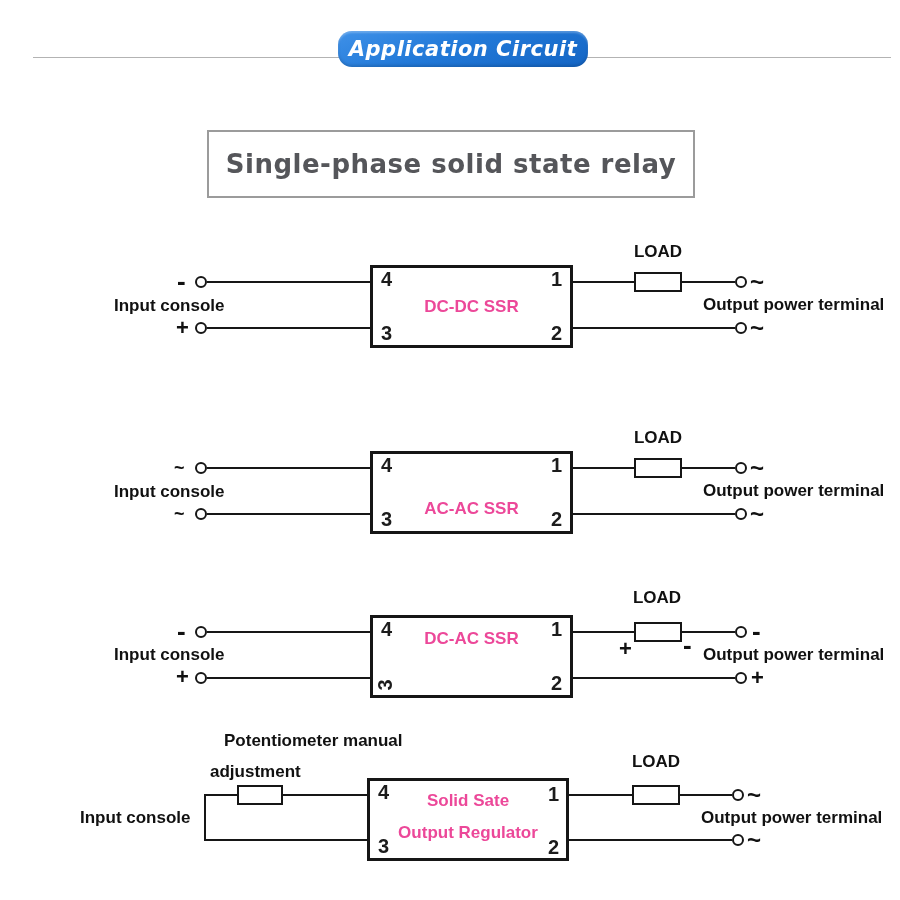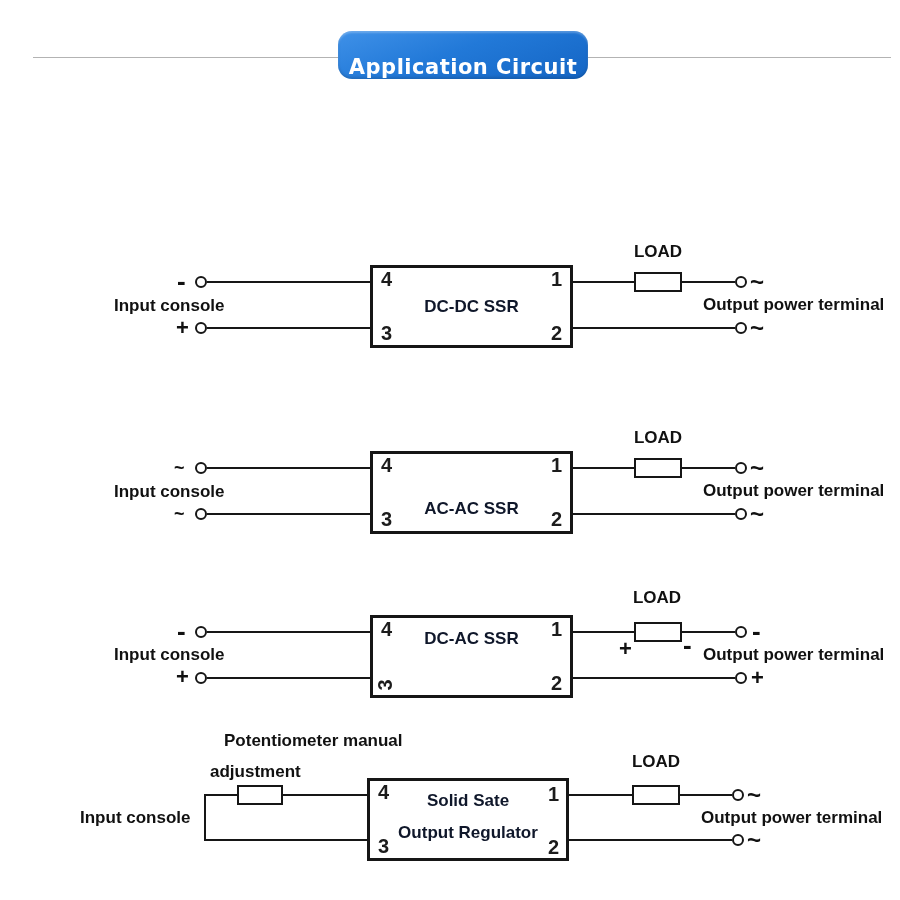--- a/index.html
+++ b/index.html
@@ -1,52 +1,55 @@
 <!DOCTYPE html>
 <html><head>
 <meta charset="utf-8">
 <style>
   html,body{margin:0;padding:0;background:#fff;}
   .canvas{position:relative;width:900px;height:900px;background:#ffffff;overflow:hidden;
           font-family:"Liberation Sans",sans-serif;}
   .hrule{position:absolute;left:33px;top:57px;width:858px;height:1px;background:#b3b3b3;}
-  .badge{position:absolute;left:338px;top:31px;width:250px;height:48px;border-radius:14px;
+  .badge{position:absolute;left:338px;top:31px;width:250px;height:36px;border-radius:14px;
          background:linear-gradient(160deg,#3f91e8 0%,#2279d8 45%,#1465c4 100%);
          box-shadow:inset 0 2px 2px rgba(255,255,255,.25), inset 0 -2px 3px rgba(0,0,0,.15);
-         display:flex;align-items:flex-end;justify-content:center;z-index:2;}
+         display:flex;align-items:center;justify-content:center;z-index:2;font-style:italic;}
   .badge span{color:#ffffff;font-weight:bold;font-size:21px;letter-spacing:.5px;
          font-family:"DejaVu Sans",sans-serif;}
   .titlebox{position:absolute;left:207px;top:130px;width:488px;height:68px;box-sizing:border-box;
          border:2px solid #9b9b9b;display:flex;align-items:center;justify-content:center;}
   .titlebox span{color:#55565a;font-weight:bold;font-size:26px;letter-spacing:.5px;
          font-family:"DejaVu Sans",sans-serif;white-space:nowrap;}
   .w{position:absolute;background:#161616;}
   .wh{height:2px;} .wv{width:2px;}
   .term{position:absolute;width:8px;height:8px;border:2px solid #161616;border-radius:50%;background:#fff;}
   .ssr{position:absolute;box-sizing:border-box;border:3px solid #161616;background:#fff;width:203px;height:83px;}
   .rl{position:absolute;box-sizing:border-box;border:2px solid #161616;background:#fff;width:48px;height:20px;}
   .lbl{position:absolute;font-weight:bold;font-size:17px;color:#111;white-space:nowrap;line-height:1;}
   .num{position:absolute;font-weight:bold;font-size:20px;color:#1c1c1c;line-height:1;}
-  .name{position:absolute;font-weight:bold;font-size:17px;color:#0f172a;text-align:center;line-height:1;width:203px;}
+  .name{position:absolute;font-weight:bold;font-size:17px;color:#ec4899;text-align:center;line-height:1;width:203px;}
   .loadlbl{position:absolute;font-weight:bold;font-size:17px;color:#111;text-align:center;width:50px;line-height:1;}
   .sym{position:absolute;font-weight:bold;color:#111;line-height:1;}
   .s26{font-size:26px;} .s24{font-size:24px;} .s22{font-size:22px;} .s18{font-size:18px;}
   .rot3{transform:rotate(-90deg);transform-origin:50% 60%;}
 </style>
 </head>
 <body>
 
 <div class="canvas">
 
   <div class="hrule"></div>
 
   <div class="badge">
     <span>Application Circuit</span>
   </div>
 
+  <div class="titlebox">
+    <span>Single-phase solid state relay</span>
+  </div>
 
   <div>
     <span class="sym s26" style="left:177px;top:268px;">-</span>
     <div class="term" style="left:195px;top:276px;"></div>
     <div class="w wh" style="left:207px;top:281px;width:164px;"></div>
     <span class="lbl" style="left:114px;top:297px;">Input console</span>
     <span class="sym s22" style="left:176px;top:317px;">+</span>
     <div class="term" style="left:195px;top:322px;"></div>
     <div class="w wh" style="left:207px;top:327px;width:164px;"></div>
 

